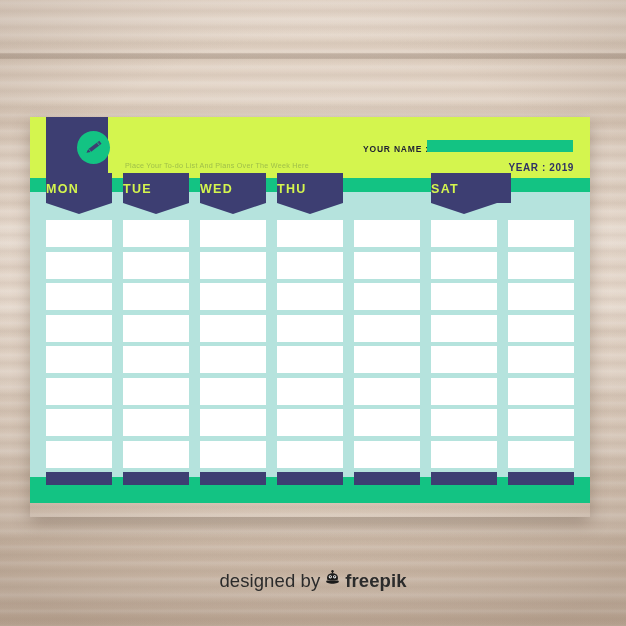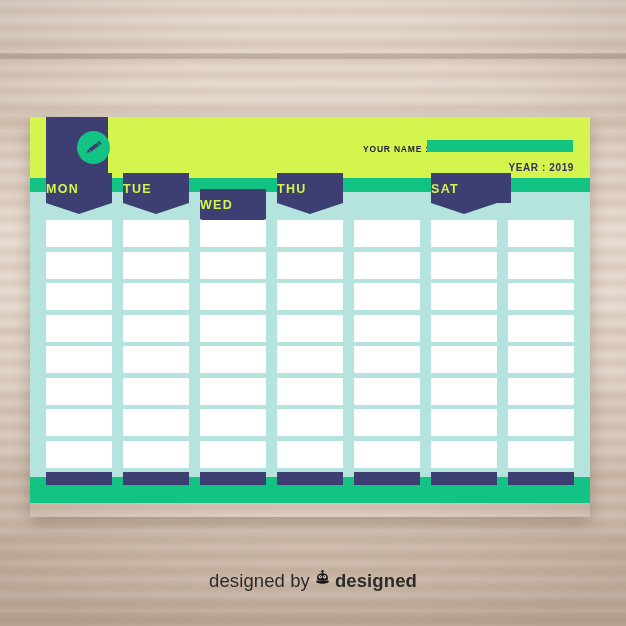--- a/index.html
+++ b/index.html
@@ -228,34 +228,35 @@
           <path d="M4.2 19.8 L6.0 14.6 L16.6 4.0 L20.0 7.4 L9.4 18.0 Z" fill="#3d3e72"></path>
           <path d="M4.2 19.8 L6.0 14.6 L7.3 15.9 Z" fill="#3d3e72"></path>
           <path d="M16.6 4.0 L18.0 2.6 L21.4 6.0 L20.0 7.4 Z" fill="#3d3e72"></path>
           <path d="M15.6 5.0 L19.0 8.4" stroke="#13c383" stroke-width="1.1" fill="none"></path>
           <path d="M6.0 14.6 L9.4 18.0" stroke="#13c383" stroke-width="1.0" fill="none"></path>
         </g>
       </svg>
     </div>
   </div>
 
+  <div class="subtitle">Place Your To-do List And Plans Over The Week Here</div>
   <div class="name-label">YOUR NAME :</div>
   <div class="name-field"></div>
   <div class="year">YEAR : 2019</div>
 
   <div class="tabs" id="tabs">
       <div class="tab" style="left: 16px; width: 66px;">
         <div class="tab-label">MON</div>
         <div class="tab-point" style="border-width: 11px 33px 0px;"></div>
       </div>
       <div class="tab" style="left: 93px; width: 66px;">
         <div class="tab-label">TUE</div>
         <div class="tab-point" style="border-width: 11px 33px 0px;"></div>
       </div>
-      <div class="tab" style="left: 170px; width: 66px; margin-top: 16px;">
+      <div class="tab" style="left: 170px; width: 66px;">
         <div class="tab-label">WED</div>
         <div class="tab-point" style="border-width: 11px 33px 0px;"></div>
       </div>
       <div class="tab" style="left: 247px; width: 66px;">
         <div class="tab-label">THU</div>
         <div class="tab-point" style="border-width: 11px 33px 0px;"></div>
       </div>
       <div class="tab" style="left: 401px; width: 80px;">
         <div class="tab-label">SAT</div>
         <div class="tab-point" style="border-width: 11px 33px 0px;"></div>
@@ -333,14 +334,14 @@
 <div id="credit">
   <span class="thin">designed by</span><span class="robot"><svg width="19" height="19" viewBox="0 0 24 24" aria-hidden="true">
       <rect x="11.3" y="1.2" width="1.4" height="3.0" fill="#1a1a1a"></rect>
       <circle cx="12" cy="1.6" r="1.5" fill="#1a1a1a"></circle>
       <path d="M5.2 9.2 C5.2 6.0 8.2 4.0 12 4.0 C15.8 4.0 18.8 6.0 18.8 9.2 L18.8 12.0 C18.8 12.0 16 13.4 12 13.4 C8 13.4 5.2 12.0 5.2 12.0 Z" fill="#1a1a1a"></path>
       <circle cx="9.2" cy="8.6" r="2.0" fill="#ffffff"></circle>
       <circle cx="14.8" cy="8.6" r="2.0" fill="#ffffff"></circle>
       <circle cx="9.2" cy="8.6" r="0.95" fill="#1a1a1a"></circle>
       <circle cx="14.8" cy="8.6" r="0.95" fill="#1a1a1a"></circle>
       <path d="M4.0 14.6 C4.0 13.6 5.0 13.0 6.2 13.2 L17.8 13.2 C19.0 13.0 20.0 13.6 20.0 14.6 C20.0 16.2 16.6 17.4 12 17.4 C7.4 17.4 4.0 16.2 4.0 14.6 Z" fill="#1a1a1a"></path>
-    </svg></span><span class="brand">designed</span>
+    </svg></span><span class="brand">freepik</span>
 </div>
 
 </body></html>

